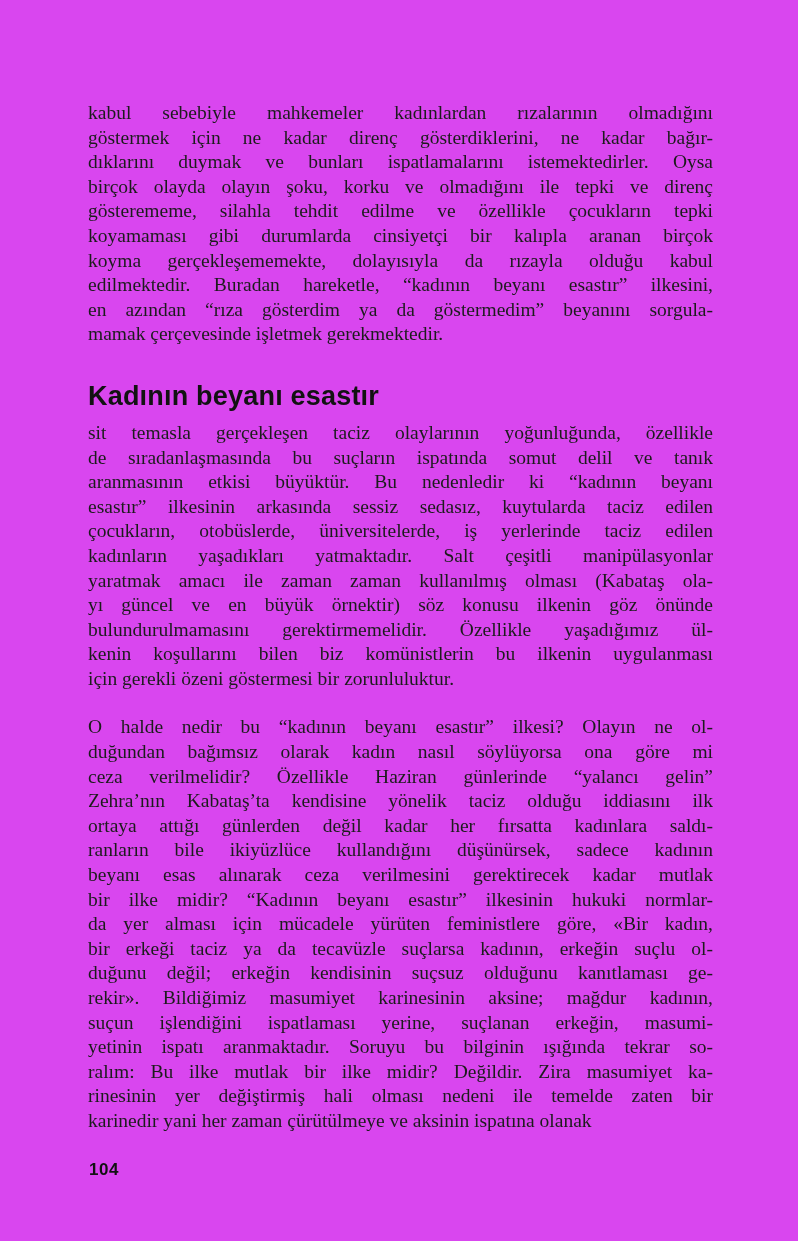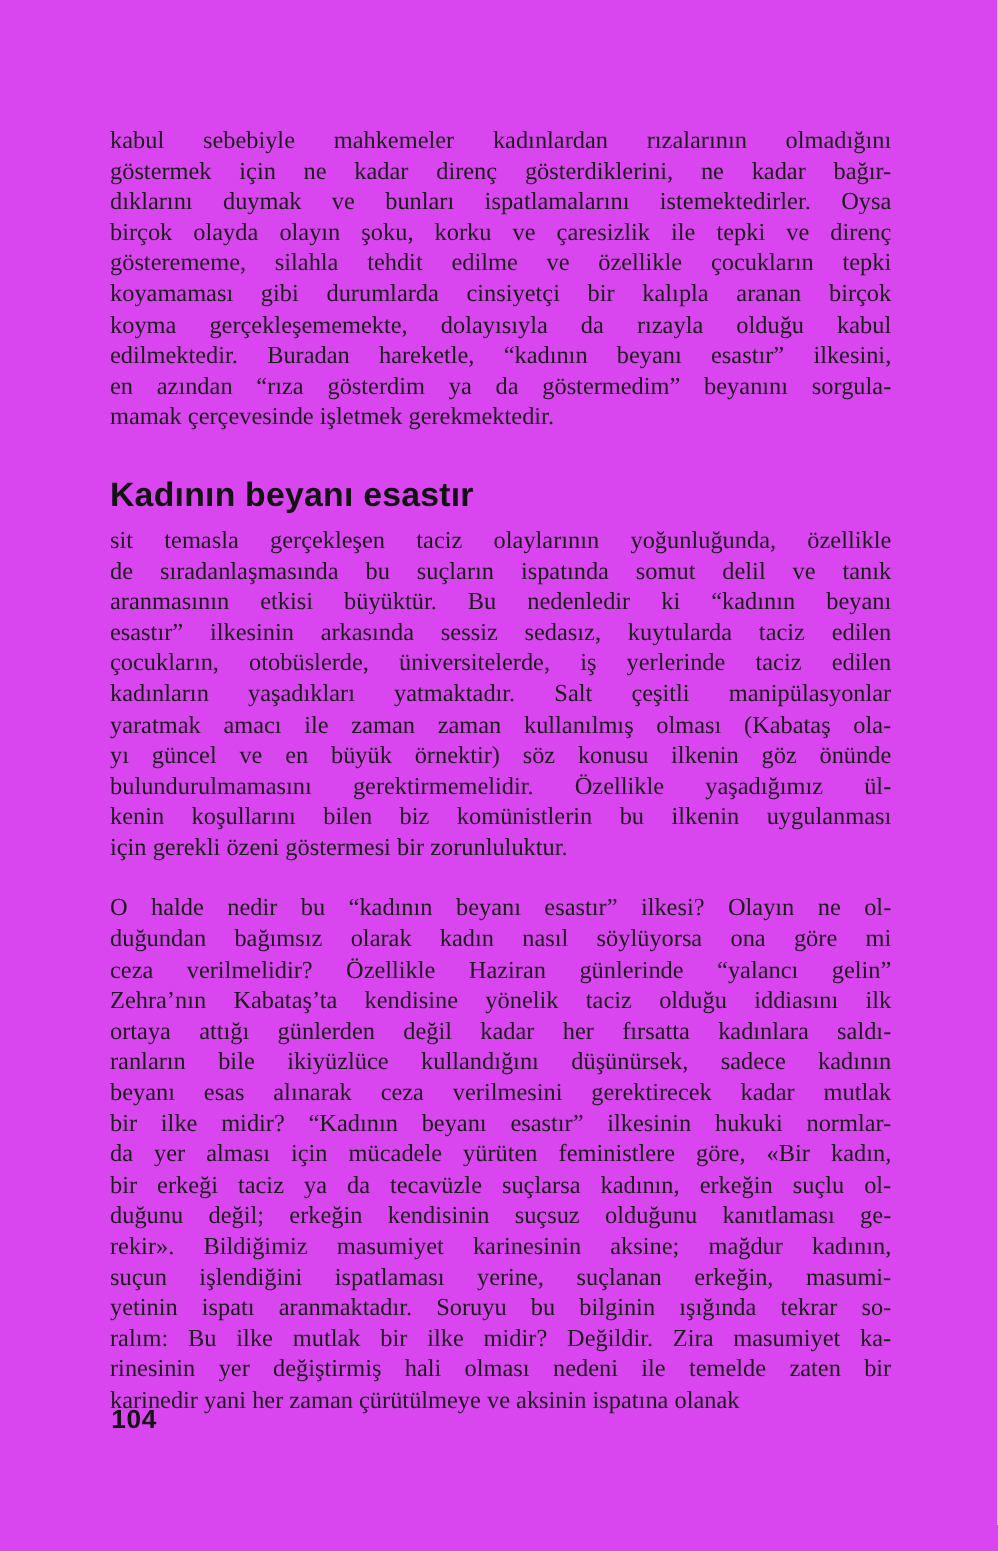--- a/index.html
+++ b/index.html
@@ -38,38 +38,38 @@
     font-size: 27px;
     line-height: 30px;
     letter-spacing: 0.2px;
     color: #121212;
     margin: 34px 0 10px 0;
   }
   .p-gap { margin-top: 24px; }
   .page-number {
     position: absolute;
     left: 89px;
-    top: 1124px;
+    top: 1160px;
     font-family: "Liberation Sans", sans-serif;
     font-weight: bold;
-    font-size: 21px;
+    font-size: 17px;
     letter-spacing: 0.5px;
     color: #121212;
   }
 </style>
 </head>
 <body>
 
 <div class="page">
   <div class="content">
     <div class="para">
         <div class="line">kabul sebebiyle mahkemeler kadınlardan rızalarının olmadığını</div>
         <div class="line">göstermek için ne kadar direnç gösterdiklerini, ne kadar bağır-</div>
         <div class="line">dıklarını duymak ve bunları ispatlamalarını istemektedirler. Oysa</div>
-        <div class="line">birçok olayda olayın şoku, korku ve çaresizlik ile tepki ve direnç</div>
+        <div class="line">birçok olayda olayın şoku, korku ve olmadığını ile tepki ve direnç</div>
         <div class="line">gösterememe, silahla tehdit edilme ve özellikle çocukların tepki</div>
         <div class="line">koyamaması gibi durumlarda cinsiyetçi bir kalıpla aranan birçok</div>
         <div class="line">koyma gerçekleşememekte, dolayısıyla da rızayla olduğu kabul</div>
         <div class="line">edilmektedir. Buradan hareketle, “kadının beyanı esastır” ilkesini,</div>
         <div class="line">en azından “rıza gösterdim ya da göstermedim” beyanını sorgula-</div>
         <div class="line last">mamak çerçevesinde işletmek gerekmektedir.</div>
       </div>
 
     <h1 class="heading">Kadının beyanı esastır</h1>
 

